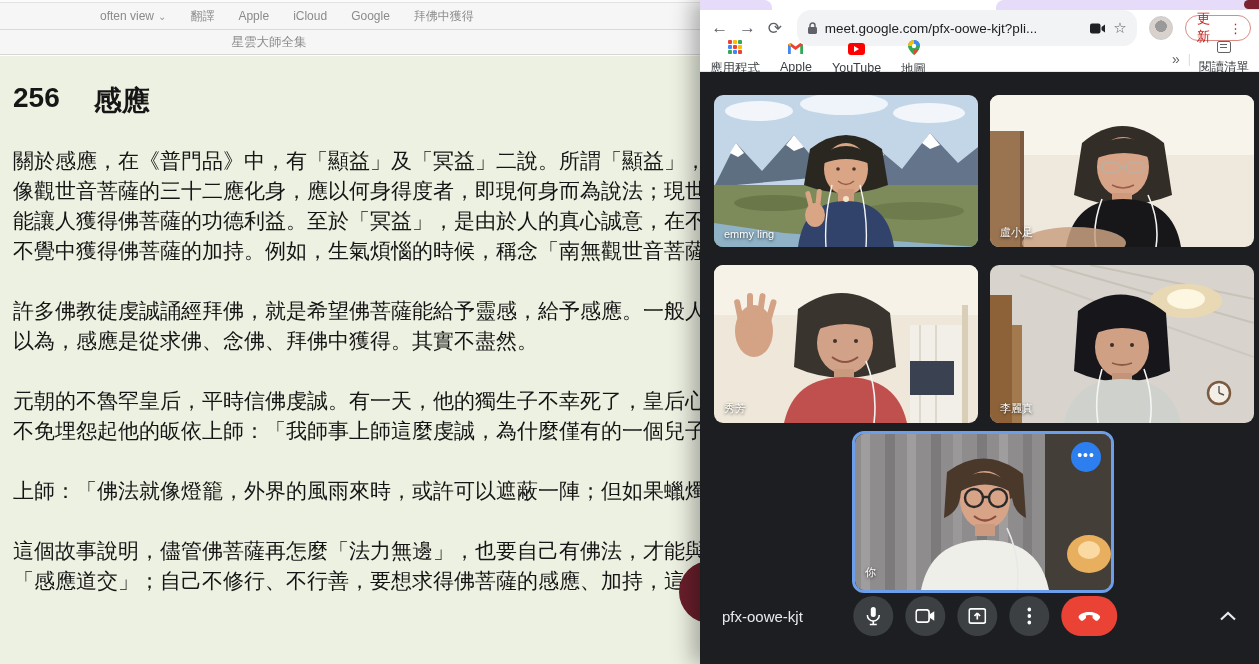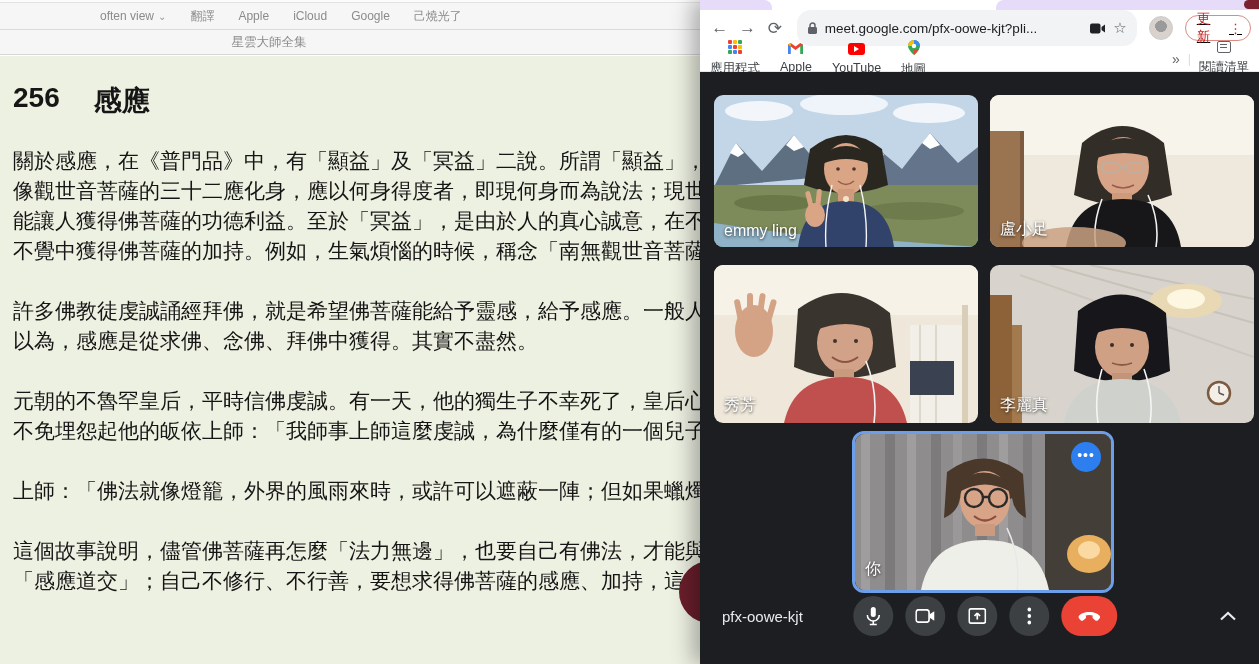--- a/index.html
+++ b/index.html
@@ -40,21 +40,21 @@
   .nav-btn { width:24px; text-align:center; font-size:17px; color:#5f6368; cursor:pointer; }
   .omnibox { flex:0 0 auto; width:340px; height:36px; margin-left:6px; background:#f1f3f4;
     border-radius:14px; display:flex; align-items:center; padding:0 10px; gap:7px; }
   .omni-url { font-size:13.5px; color:#202124; white-space:nowrap; overflow:hidden; flex:1; }
   .omni-ico { flex:0 0 auto; display:flex; align-items:center; }
   .star { font-size:15px; color:#5f6368; }
   .avatar { width:24px; height:24px; border-radius:50%; margin-left:8px; flex:0 0 auto;
     background:radial-gradient(circle at 50% 42%, #9a9a9a 0 34%, #d9d2cc 35% 100%);
     border:1px solid #ccc; }
   .update-pill { margin-left:8px; height:26px; border:1.5px solid #dd8984; border-radius:14px;
-    display:flex; align-items:center; padding:0 8px 0 11px; gap:6px; background:#fff; cursor:pointer;text-decoration:underline; }
+    display:flex; align-items:center; padding:0 8px 0 11px; gap:6px; background:#fff; cursor:pointer; }
   .update-label { color:#c5221f; font-size:13.5px; }
   .update-dots { color:#c5221f; font-size:13px; letter-spacing:0; }
   .bm-bar { height:26px; background:#fff; border-bottom:1px solid #e8e8e8;
     display:flex; align-items:center; padding:0 10px; gap:6px; font-size:12.5px; color:#3c4043; }
   .bm-item { display:flex; align-items:center; gap:6px; cursor:pointer; white-space:nowrap;flex-direction:column; }
   .bm-sp { width:8px; }
   .bm-right { margin-left:auto; display:flex; align-items:center; gap:8px; }
   .bm-more { color:#5f6368; font-size:14px; cursor:pointer; }
   .bm-div { color:#dadce0; }
   .grid-ico { display:grid; grid-template-columns:repeat(3,4px); grid-auto-rows:4px; gap:1px; }
@@ -69,21 +69,21 @@
   .meet-body { position:absolute; top:72px; left:0; width:559px; height:592px;
     background:#1d1e21; }
   .tile { position:absolute; border-radius:9px; overflow:hidden; background:#000; }
   .tile svg { display:block; width:100%; height:100%; }
   .t1 { left:14px; top:23px; width:264px; height:152px; }
   .t2 { left:290px; top:23px; width:264px; height:152px; }
   .t3 { left:14px; top:193px; width:264px; height:158px; }
   .t4 { left:290px; top:193px; width:264px; height:158px; }
   .t5 { left:152px; top:359px; width:262px; height:162px; border:3px solid #6d9eea;
     border-radius:12px; }
-  .tile-name { position:absolute; left:10px; bottom:7px; color:#fff; font-size:16px;
+  .tile-name { position:absolute; left:10px; bottom:7px; color:#fff; font-size:11px;
     text-shadow:0 1px 3px rgba(0,0,0,.8); }
   .more-fab { position:absolute; top:8px; right:10px; width:30px; height:30px; border-radius:50%;
     background:#2d7ff0; color:#fff; display:flex; align-items:center; justify-content:center;
     cursor:pointer; }
   .more-fab span { font-size:14px; letter-spacing:1px; line-height:0; margin-top:-4px; }
 
   .ctrl-bar { position:absolute; left:0; bottom:16px; width:559px; height:64px;
     display:flex; align-items:center; padding:0 22px; }
   .meet-code { color:#e8eaed; font-size:15px; white-space:nowrap; }
   .ctrl-group { position:absolute; left:50%; transform:translateX(-48%);
@@ -101,21 +101,21 @@
 
   <div class="back-window">
     <div class="top-strip"></div>
 
     <div class="fav-bar">
       <span class="fav-item"><span>often view</span><span class="fav-chevron">⌄</span></span>
       <span class="fav-item">翻譯</span>
       <span class="fav-item">Apple</span>
       <span class="fav-item">iCloud</span>
       <span class="fav-item">Google</span>
-      <span class="fav-item">己燒光了</span>
+      <span class="fav-item">拜佛中獲得</span>
     </div>
 
     <div class="tab-bar">
       <div class="tab-title">星雲大師全集</div>
     </div>
 
     <div class="doc">
       <div class="doc-title">
         <span>256</span>
         <span>感應</span>

